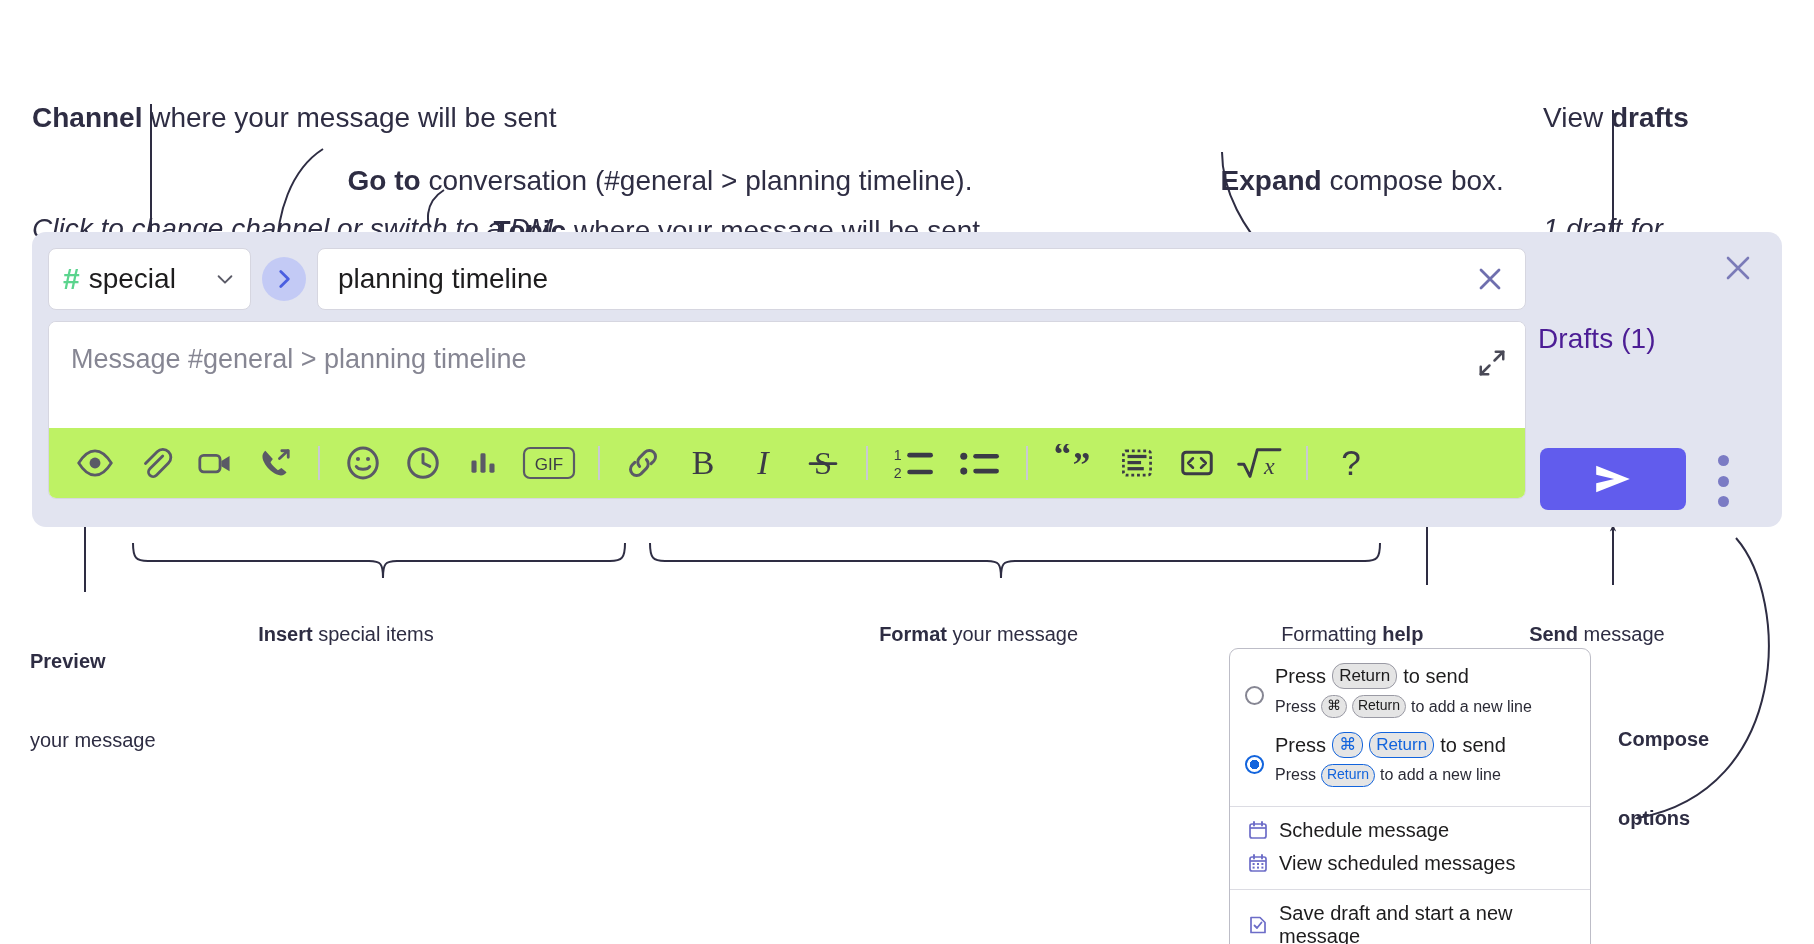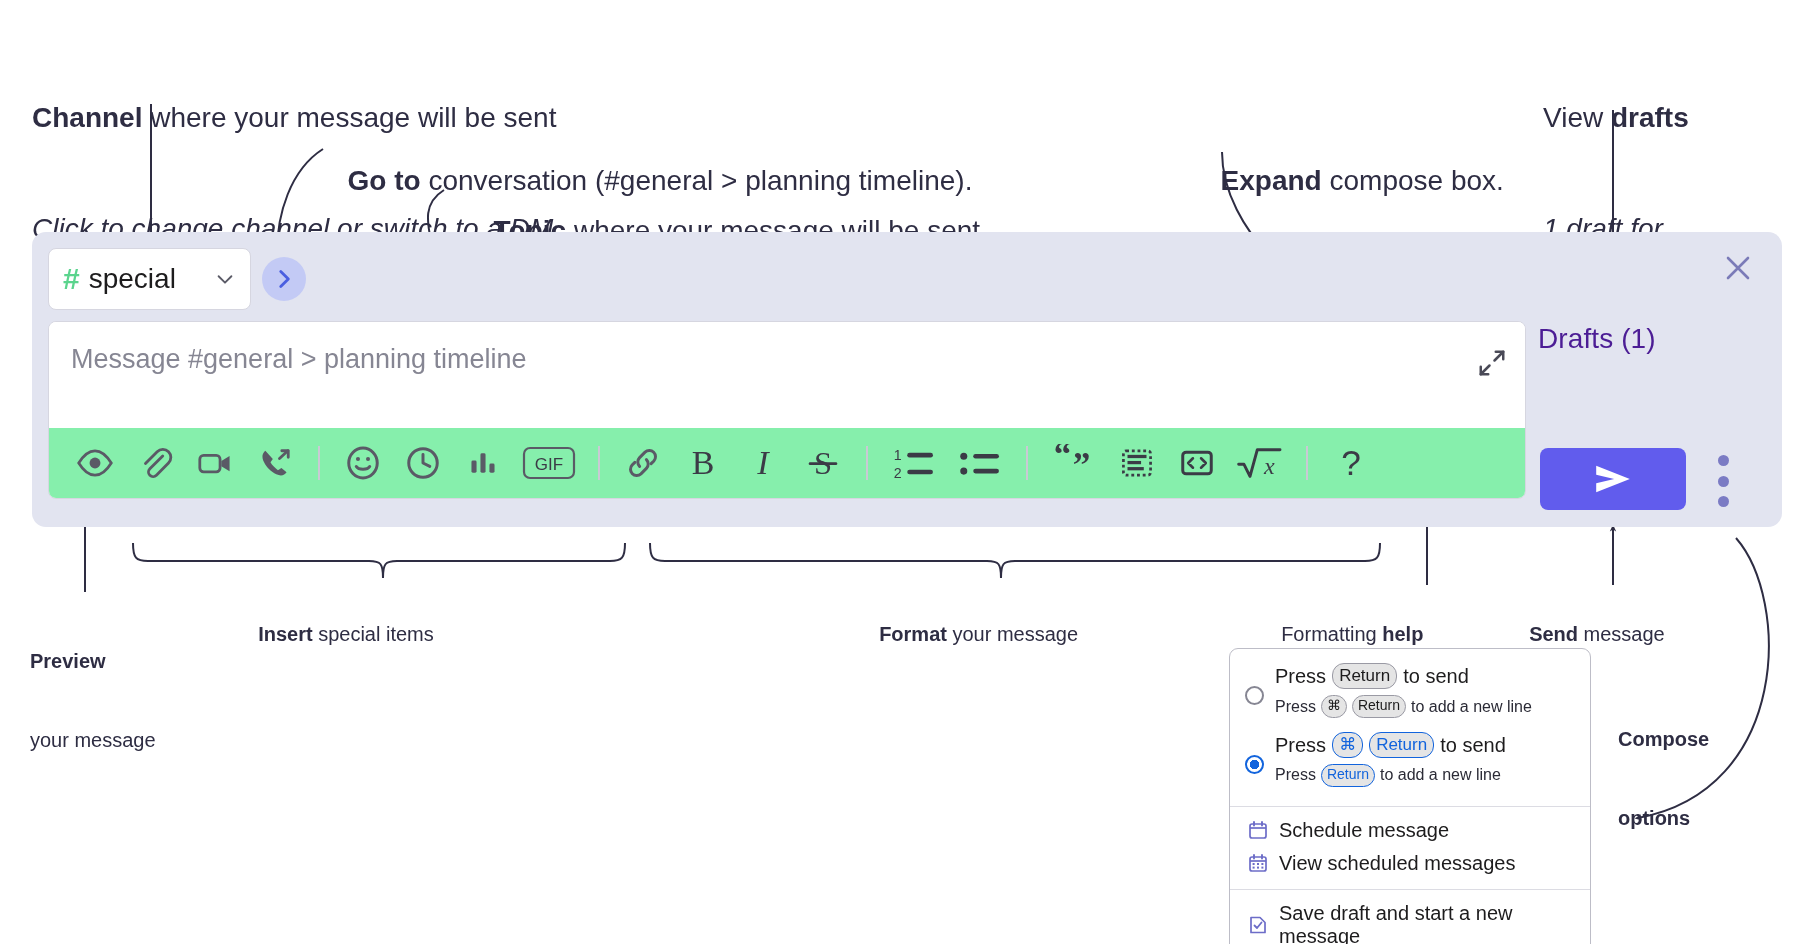--- a/index.html
+++ b/index.html
@@ -176,21 +176,21 @@
   .expand-btn {
     position: absolute;
     right: 18px;
     top: 26px;
     width: 30px;
     height: 30px;
   }
 
   .toolbar {
     height: 70px;
-    background: #86efac;
+    background: #bef264;
     display: flex;
     align-items: center;
     padding: 0 16px;
     box-sizing: border-box;
     gap: 0px;
   }
   .tb {
     width: 46px;
     height: 46px;
     margin: 0 7px;
@@ -432,20 +432,28 @@
         <path d="M5,9 L12,16 L19,9" stroke="#5a5a66" stroke-width="2" fill="none" stroke-linecap="round" stroke-linejoin="round"></path>
       </svg>
     </div>
 
     <div class="goto-btn">
       <svg width="26" height="26" viewBox="0 0 24 24">
         <path d="M9,5 L16,12 L9,19" stroke="#4a5ee0" stroke-width="2.6" fill="none" stroke-linecap="round" stroke-linejoin="round"></path>
       </svg>
     </div>
 
+    <div class="topic-field">
+      <span class="topic-text">planning timeline</span>
+      <div class="topic-clear">
+        <svg width="30" height="30" viewBox="0 0 30 30">
+          <path d="M6,6 L24,24 M24,6 L6,24" stroke="#6f6fae" stroke-width="2.8" fill="none" stroke-linecap="round"></path>
+        </svg>
+      </div>
+    </div>
   </div>
 
   <div class="msg-box">
     <div class="msg-area">
       <div class="msg-placeholder">Message #general &gt; planning timeline</div>
       <div class="expand-btn">
         <svg width="30" height="30" viewBox="0 0 24 24">
           <g stroke="#4a4a57" stroke-width="2" fill="none" stroke-linecap="round" stroke-linejoin="round">
             <path d="M14,10 L21,3"></path>
               <path d="M15,3 L21,3 L21,9"></path>

